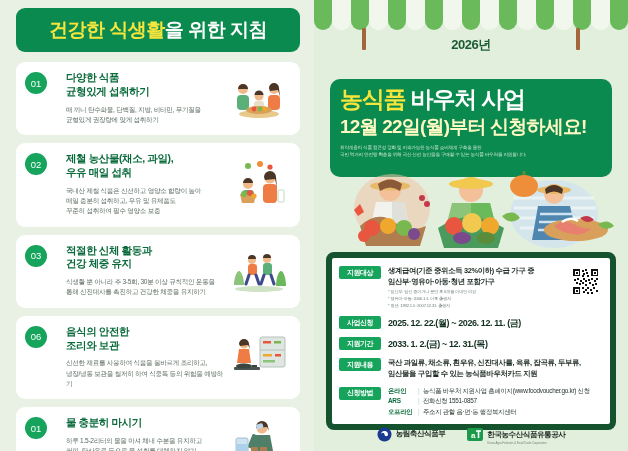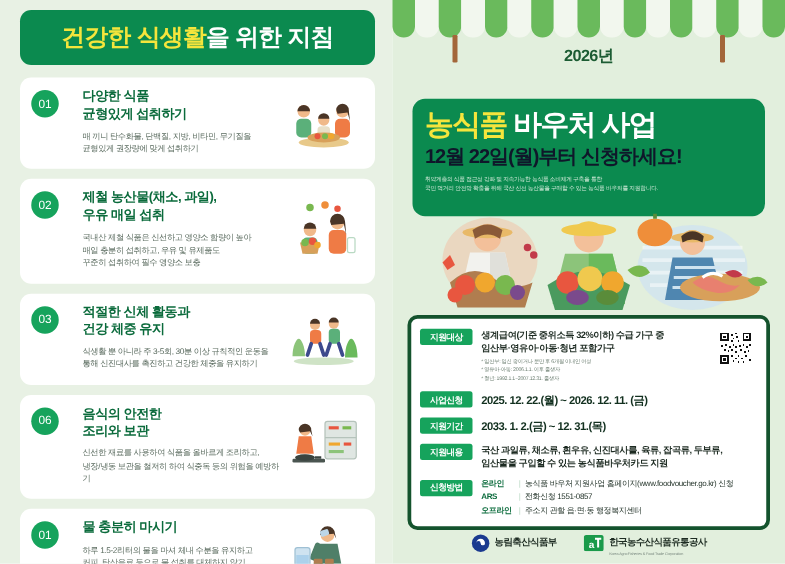--- a/index.html
+++ b/index.html
@@ -82,28 +82,28 @@
   .signboard{
     position:absolute; top:52px; left:16px; right:16px;
     background:#0b8a4f;
     border-radius:10px;
     padding:8px 10px 19px;
     text-align:left;
     margin-top:27px;
   }
   .sb-line1{ font-size:23px;font-weight:bold;letter-spacing:-1.2px;color:#ffffff;line-height:1.12; }
   .sb-line1 .hl{ color:#f5e53c; }
-  .sb-line2{ font-size:16px;font-weight:bold;letter-spacing:-0.8px;color:#0f172a;margin-top:3px;line-height:1.2; }
+  .sb-line2{ font-size:19px;font-weight:bold;letter-spacing:-0.8px;color:#fef9c3;margin-top:3px;line-height:1.2; }
   .sb-note{ margin-top:5px;font-size:4.6px;color:#cfe8d7;line-height:1.55;letter-spacing:-0.2px; }
 
   .illus{ position:absolute; top:168px; left:0; right:0; height:86px; }
 
   .info-card{
     position:absolute; left:12px; right:12px; top:252px;
-    background:#ffffff; border:3px solid #14532d; border-radius:8px;
+    background:#ffffff; border:6px solid #14532d; border-radius:8px;
     padding:7px 12px 7px 7px;
   }
   .info-row{ display:flex; margin-bottom:6px; }
   .info-row:last-child{ margin-bottom:0; }
   .chip{
     flex:0 0 42px;width:42px;height:13px;
     background:#16a35c;color:#fff;border-radius:2px;
     font-size:7px;font-weight:bold;letter-spacing:-0.5px;
     display:flex;align-items:center;justify-content:center;
     margin-top:1px;

